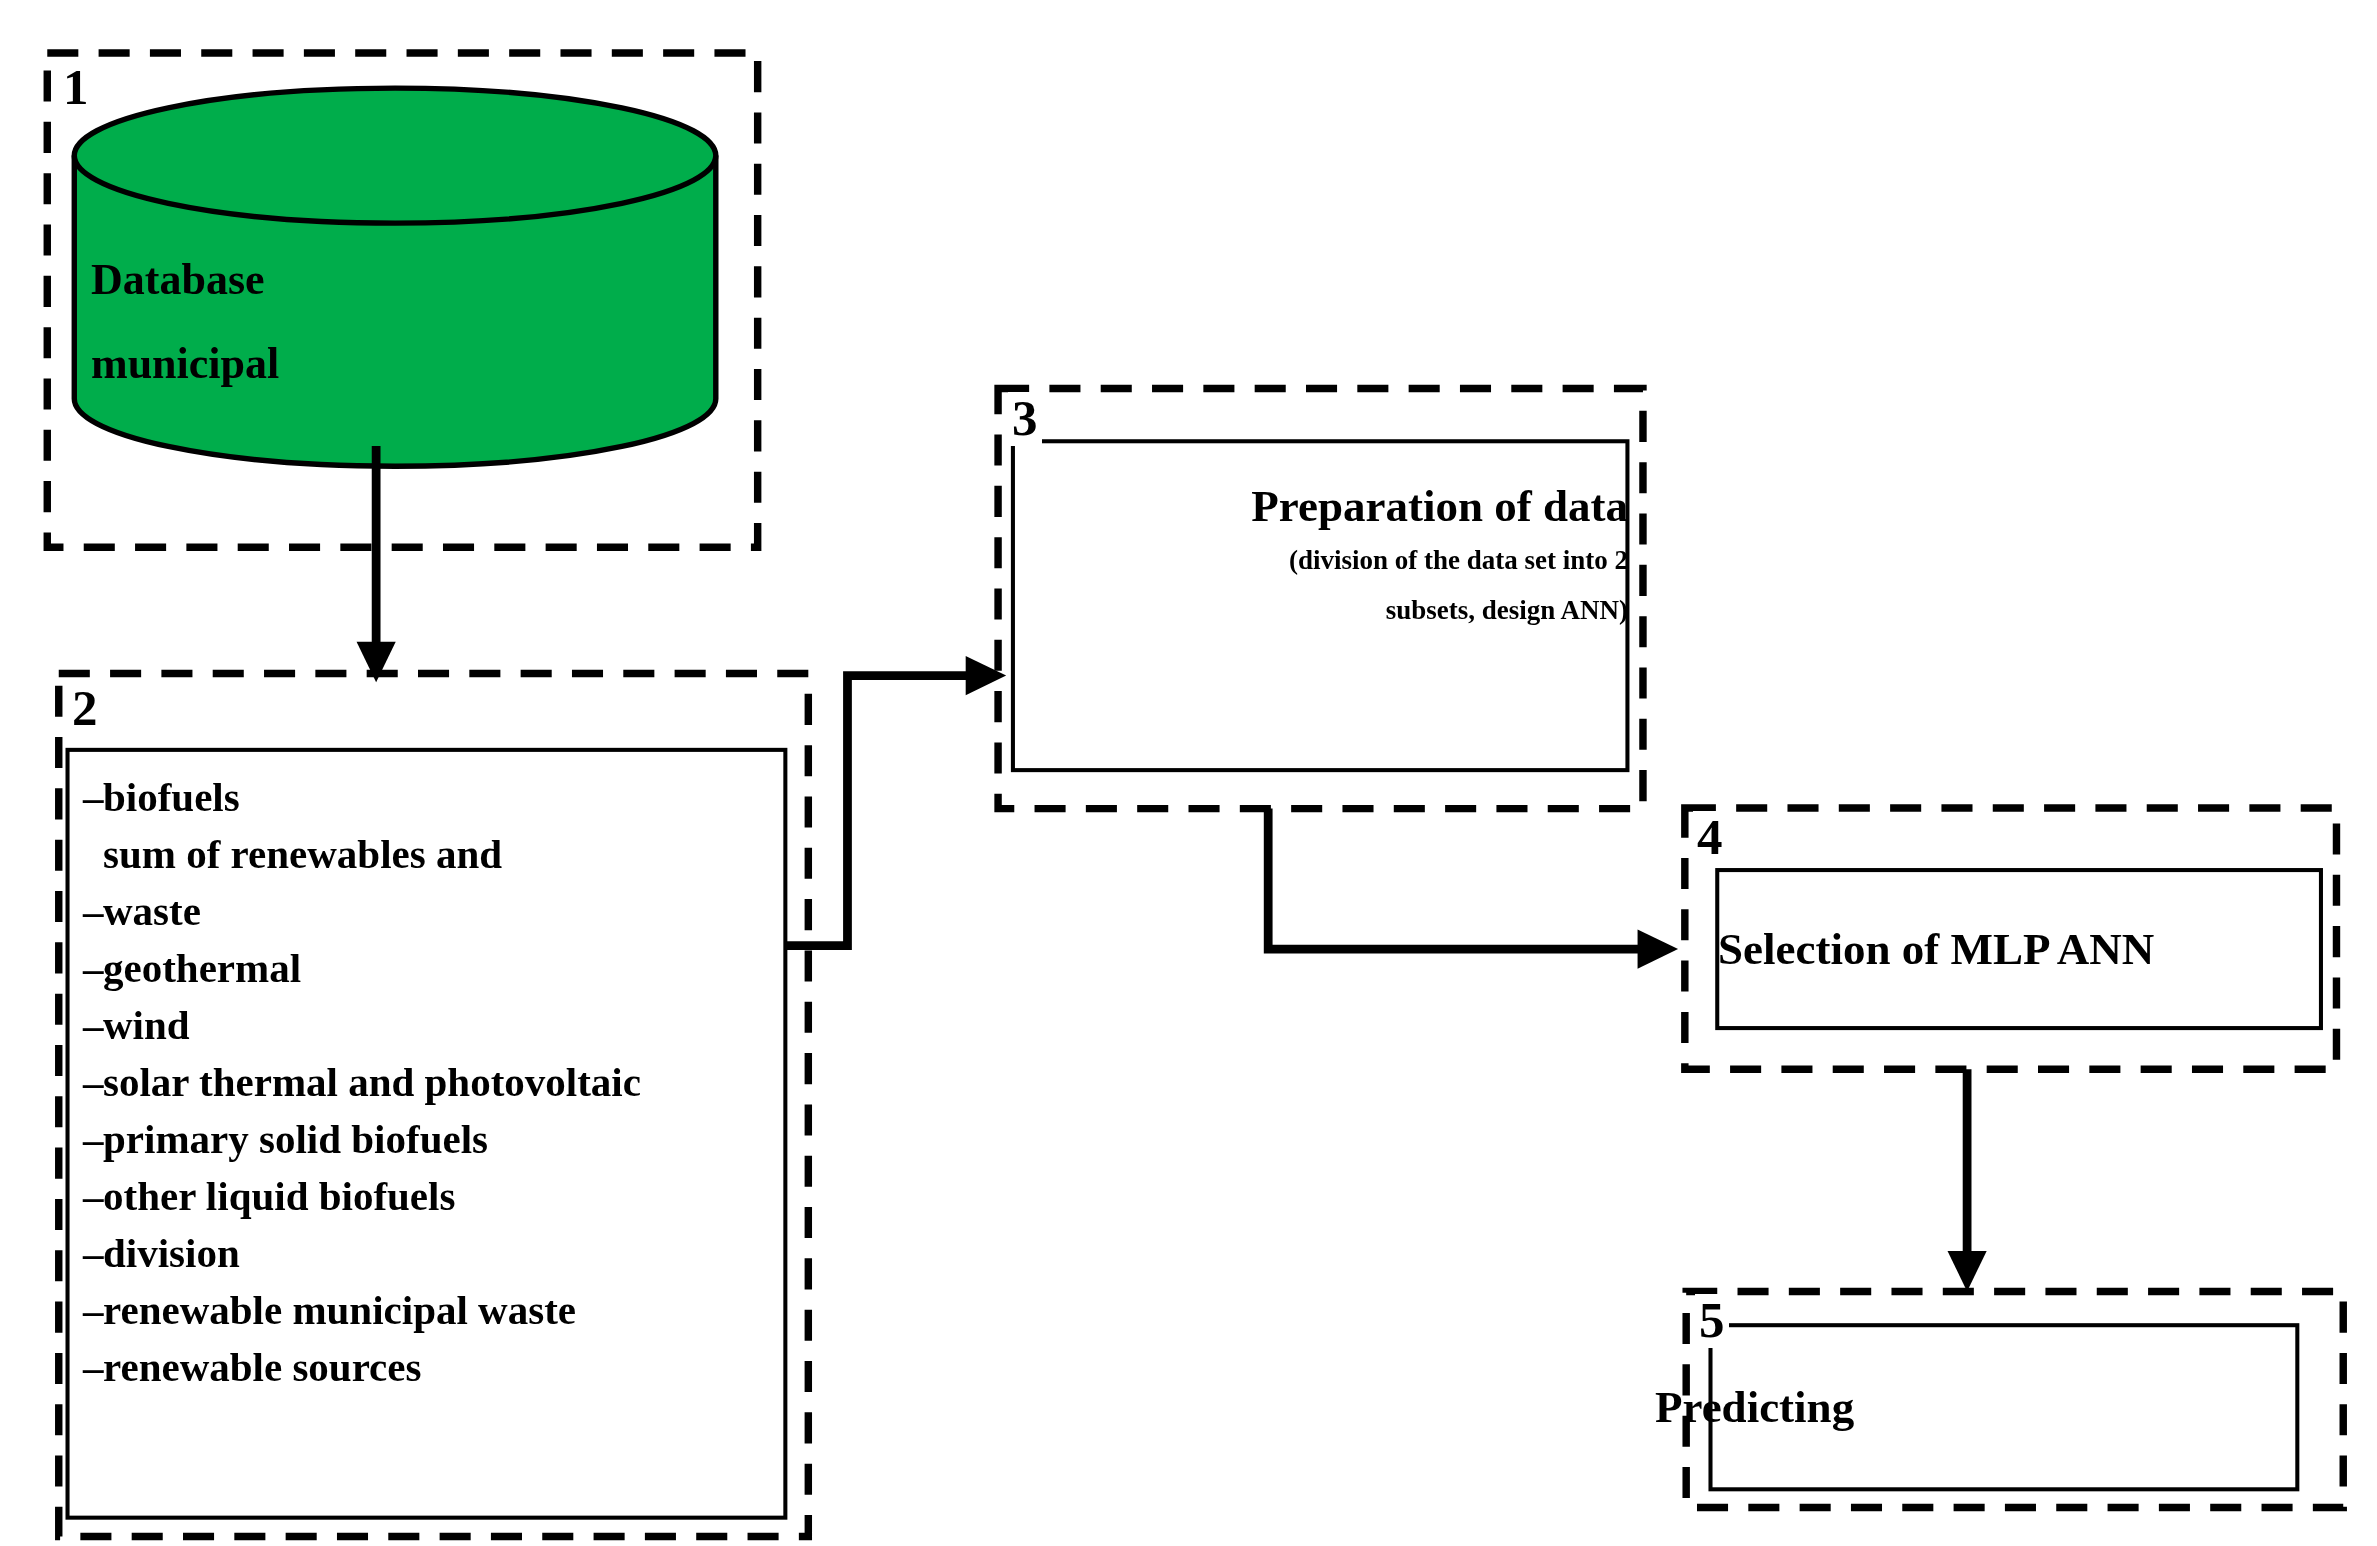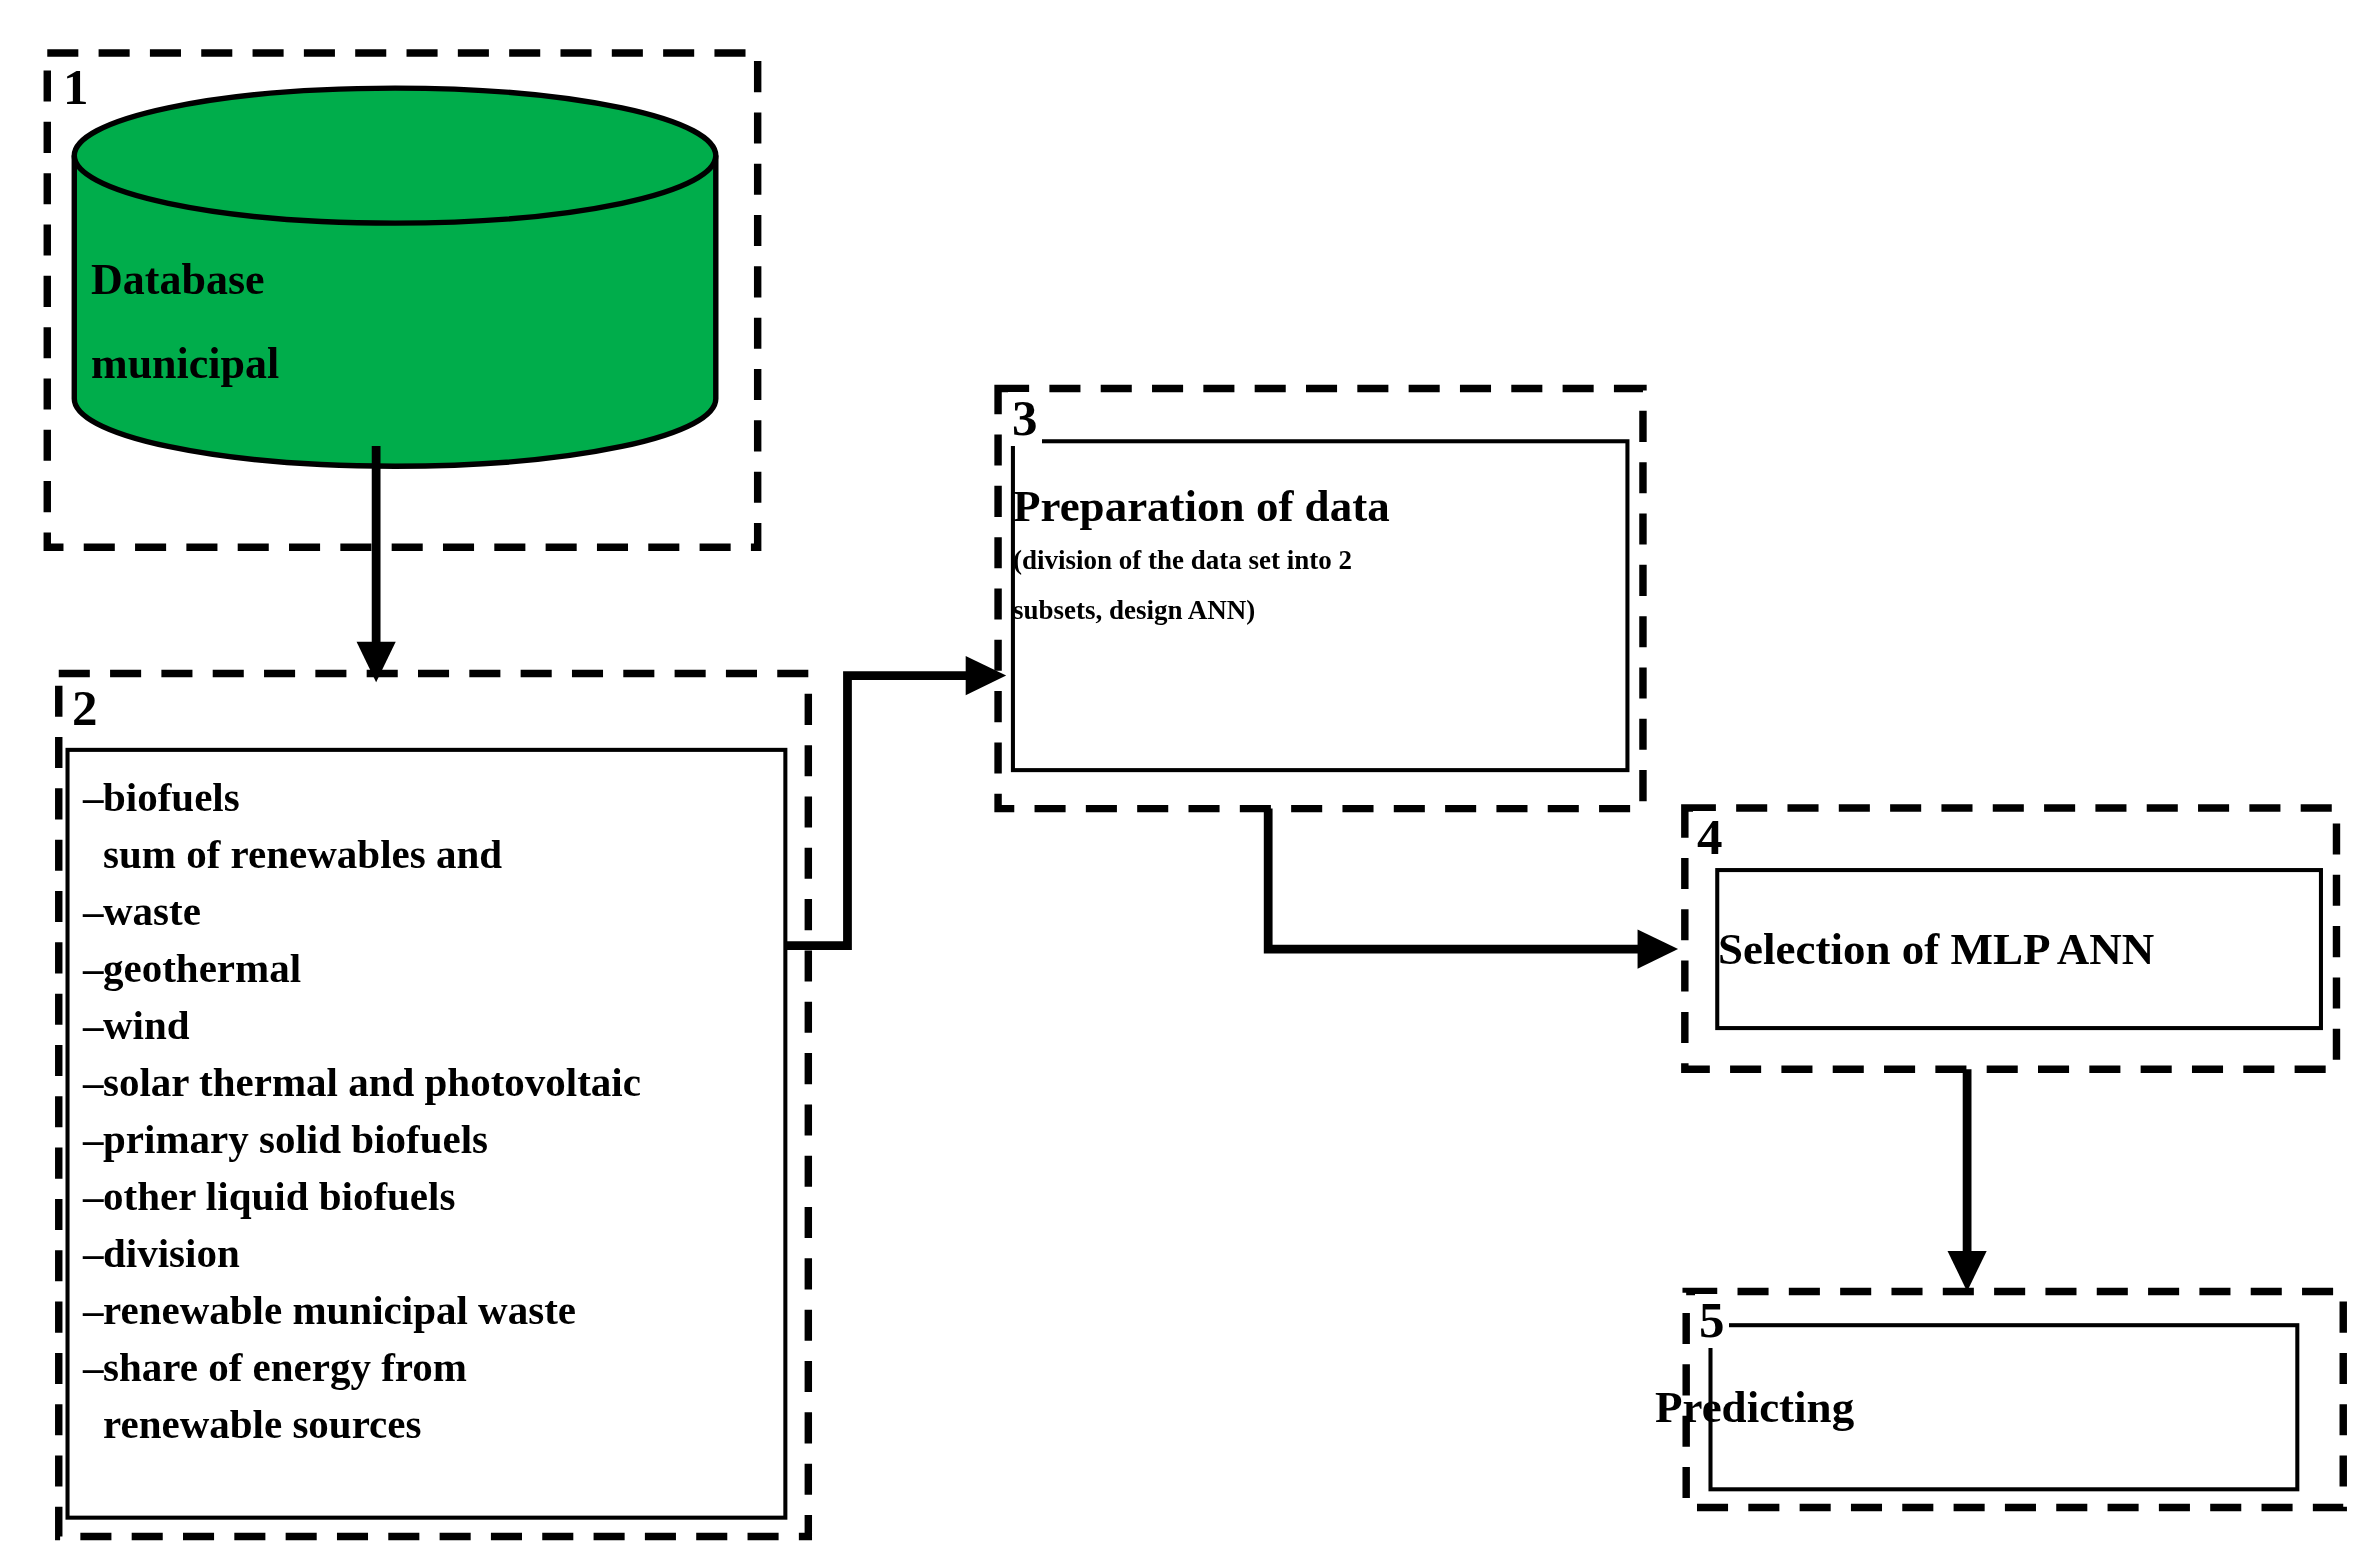--- a/index.html
+++ b/index.html
@@ -24,21 +24,21 @@
     left:91px;top:238px;width:608px;
     font-size:44px;line-height:84px;
   }
   .list{
     left:68px;top:769px;width:718px;
     font-size:41px;line-height:57px;
   }
   .li{position:relative;padding-left:35px;}
   .li .dash{position:absolute;left:15px;top:0;}
   .box3-text{
-    left:1013px;top:478px;width:615px;text-align:left;
+    left:1013px;top:478px;width:615px;text-align:right;
   }
   .box3-title{font-size:45px;line-height:57px;font-weight:bold;}
   .box3-sub{font-size:27px;line-height:50px;font-weight:bold;}
   .center-box{
     display:flex;align-items:center;justify-content:flex-start;
     text-align:center;font-size:45px;
   }
   .box4-text{left:1718px;top:870px;width:604px;height:158px;}
   .box5-text{left:1655px;top:1325px;width:587px;height:164px;}
 </style>
@@ -149,21 +149,20 @@
       </div>
       <div class="li">
         <span class="dash">–</span>
         <div>
           <div>renewable municipal waste</div>
         </div>
       </div>
       <div class="li">
         <span class="dash">–</span>
         <div>
-          <div>share of energy from</div>
           <div>renewable sources</div>
         </div>
       </div>
     </div>
 
   <div class="txt box3-text">
     <div class="box3-title">Preparation of data</div>
     <div class="box3-sub">(division of the data set into 2</div>
     <div class="box3-sub">subsets, design ANN)</div>
   </div>

